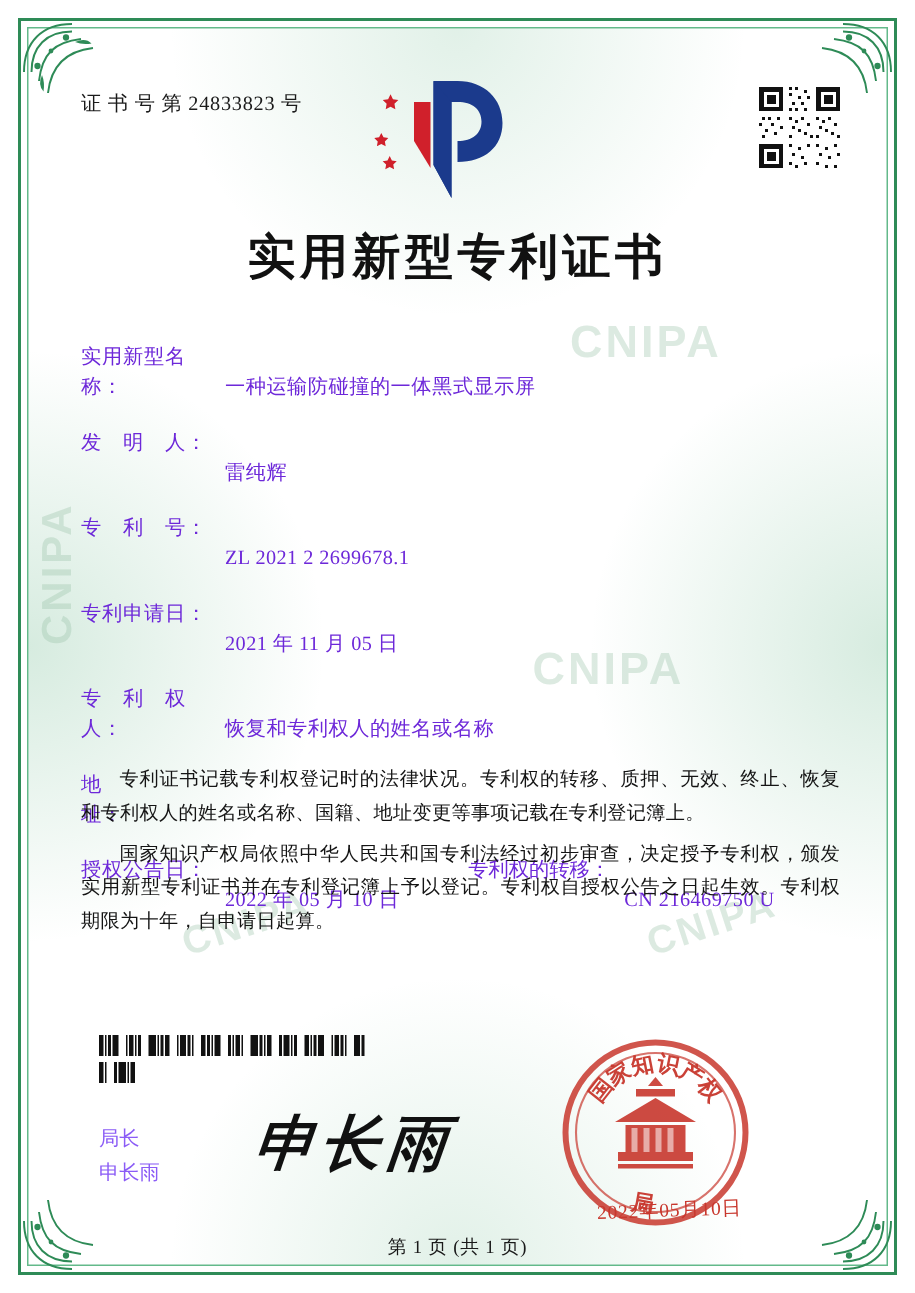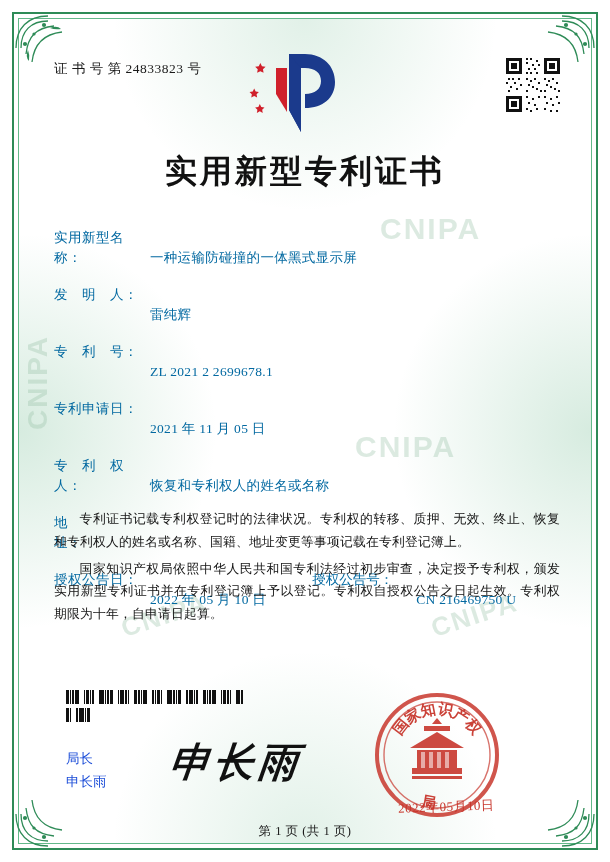--- a/index.html
+++ b/index.html
@@ -116,21 +116,21 @@
     position: absolute;
     left: 54px;
     top: 228px;
     width: 508px;
   }
   .row {
     display: flex;
     align-items: flex-start;
     margin-bottom: 17.5px;
     font-size: 13.5px;
-    color: #0369a1;
+    color: #6d28d9;
     line-height: 1.45;
   }
   .row .lbl {
     width: 96px;
     flex: 0 0 96px;
     letter-spacing: 0.5px;
   }
   .row .val {
     flex: 1 1 auto;
     letter-spacing: 0.3px;
@@ -178,21 +178,21 @@
     vertical-align: top;
   }
 
   
   .sig-label {
     position: absolute;
     left: 66px;
     top: 748px;
     font-size: 13.5px;
     line-height: 1.7;
-    color: #1d4ed8;
+    color: #8b5cf6;
   }
   .sig-hand {
     position: absolute;
     left: 170px;
     top: 735px;
     font-family: "Liberation Serif", serif;
     font-size: 40px;
     font-style: italic;
     font-weight: bold;
     color: #111;
@@ -417,21 +417,21 @@
     <div class="row">
       <div class="lbl">专　利　权　人：</div>
       <div class="val">恢复和专利权人的姓名或名称</div>
     </div>
     <div class="row addr">
       <div class="lbl">地　　　　址：</div>
     </div>
     <div class="row two">
       <div class="lbl">授权公告日：</div>
       <div class="val">2022 年 05 月 10 日</div>
-      <div class="lbl2">授权公告号：</div>
+      <div class="lbl2">专利权的转移：</div>
       <div class="val">CN 216469750 U</div>
     </div>
   </div>
 
   <div class="paras">
     <p>专利证书记载专利权登记时的法律状况。专利权的转移、质押、无效、终止、恢复和专利权人的姓名或名称、国籍、地址变更等事项记载在专利登记簿上。</p>
     <p>国家知识产权局依照中华人民共和国专利法经过初步审查，决定授予专利权，颁发实用新型专利证书并在专利登记簿上予以登记。专利权自授权公告之日起生效。专利权期限为十年，自申请日起算。</p>
   </div>
 
   <div class="barcode">

